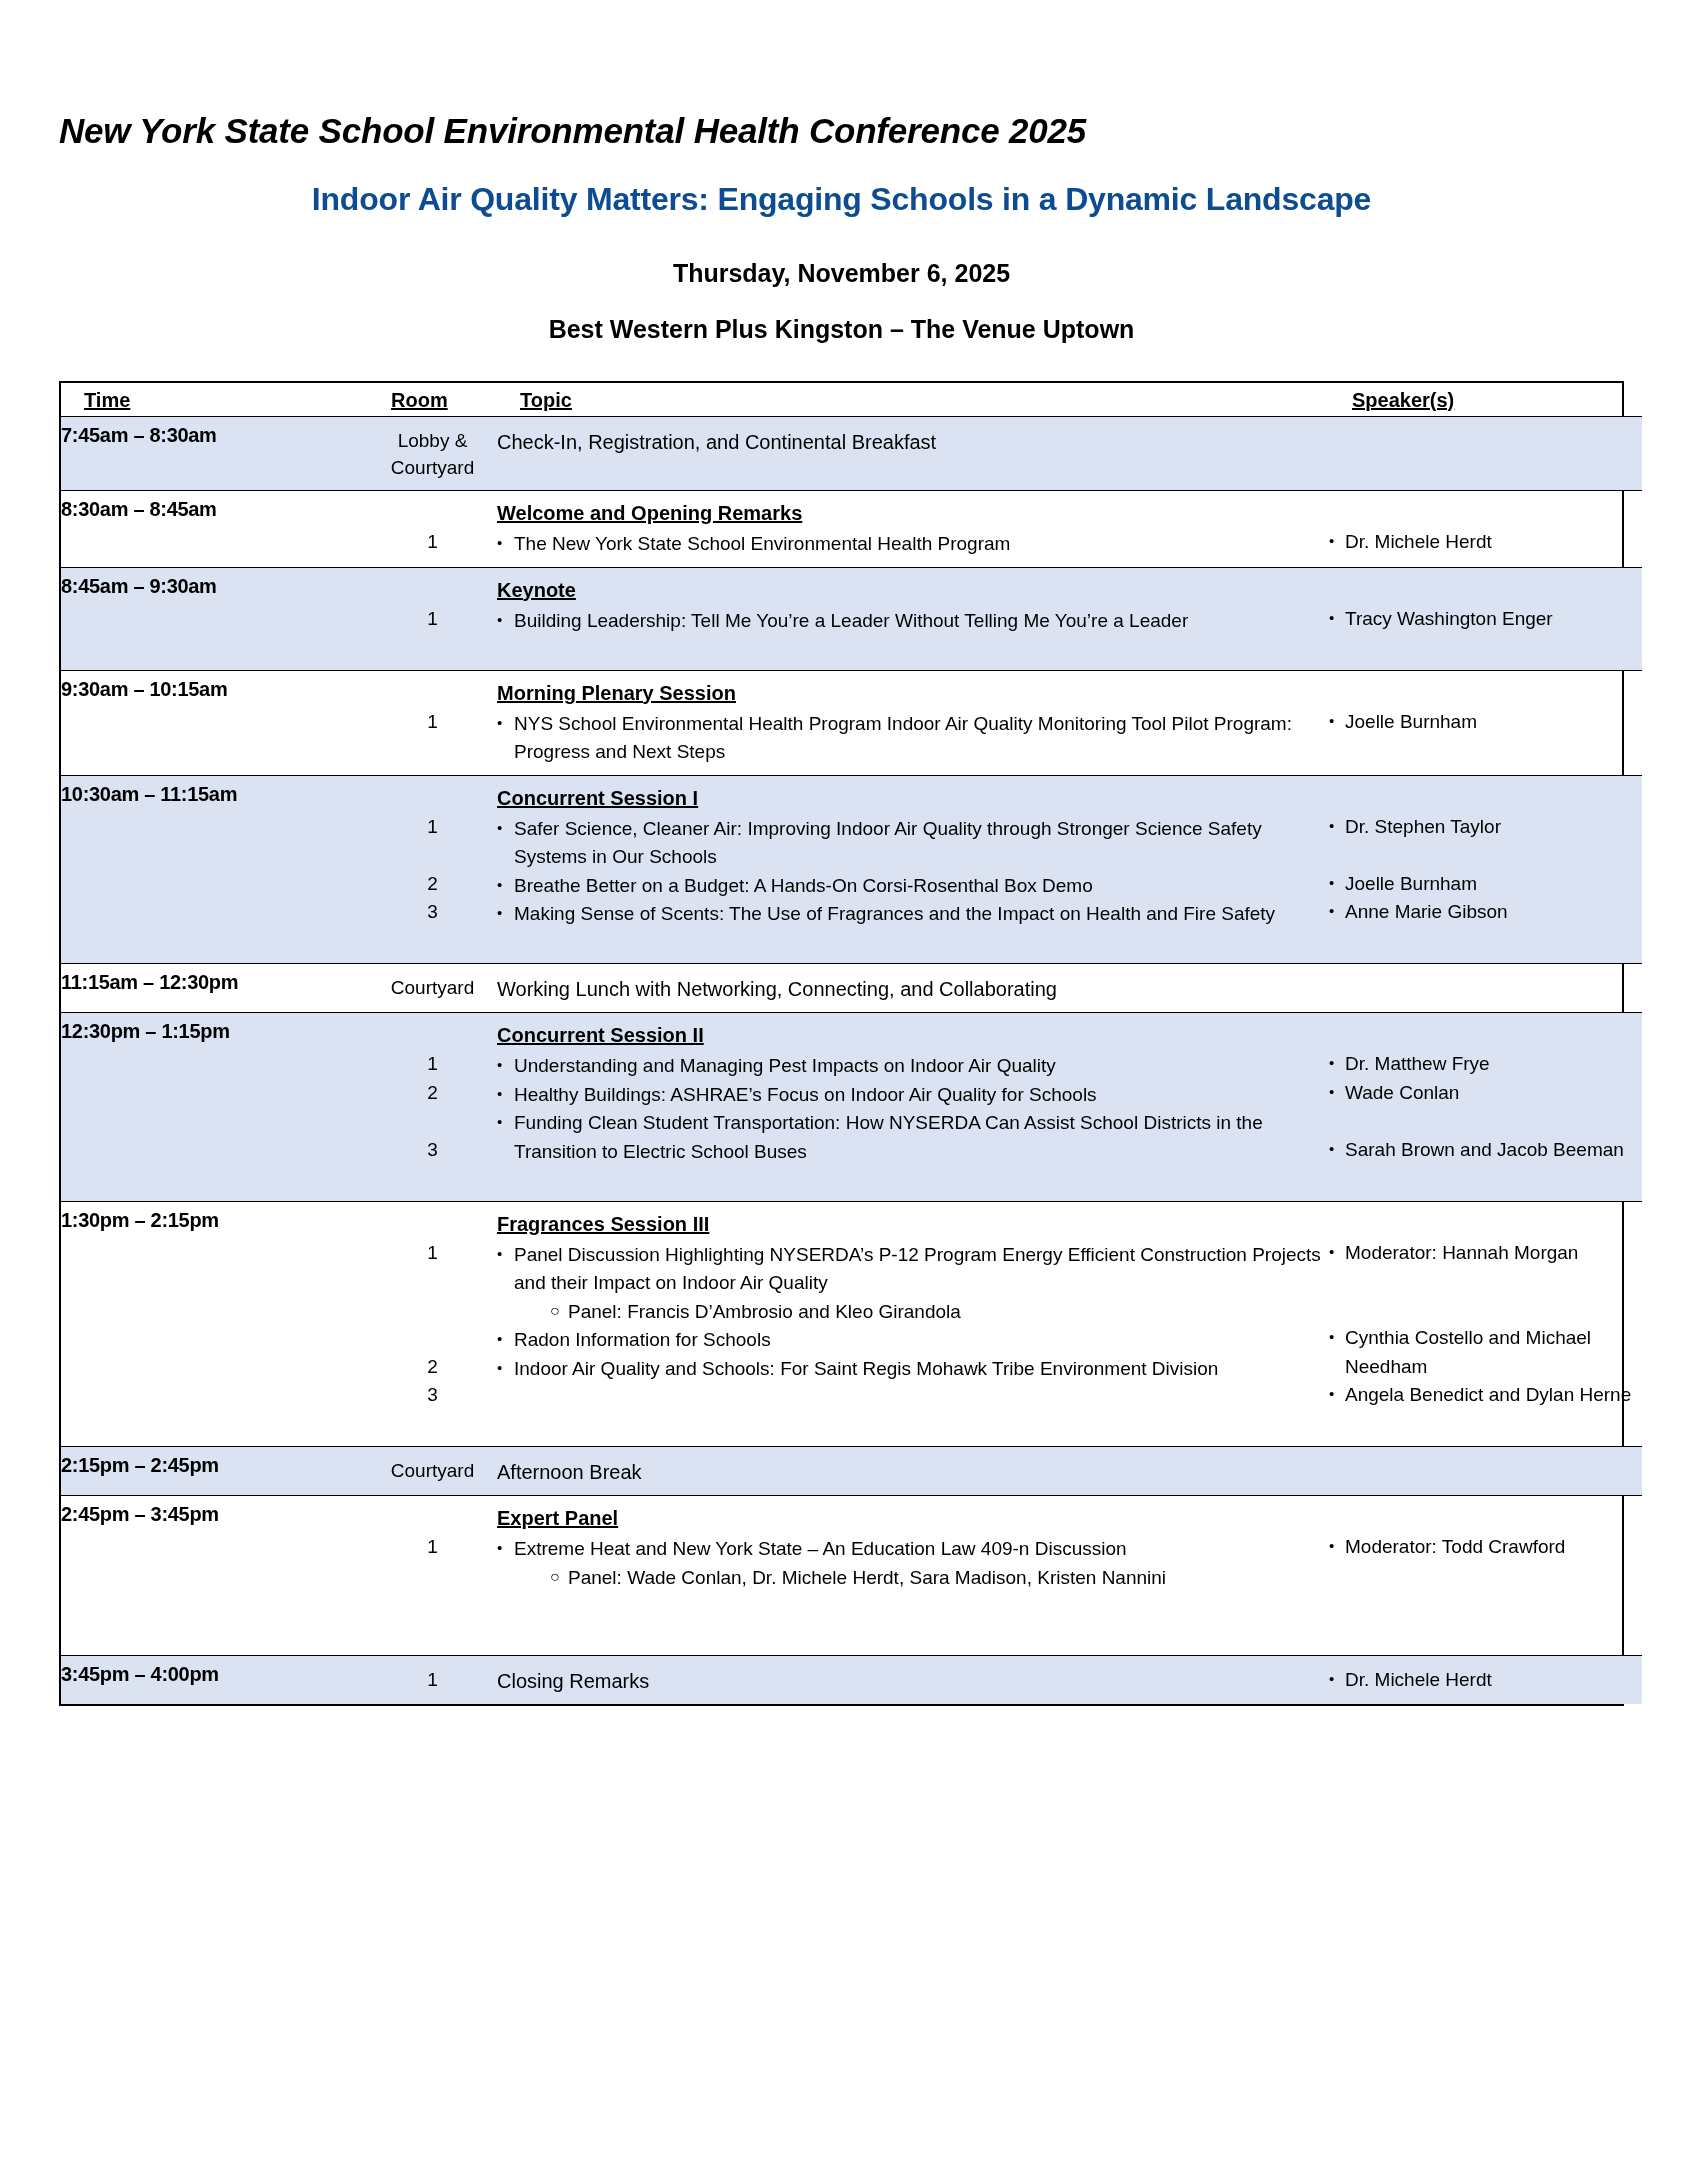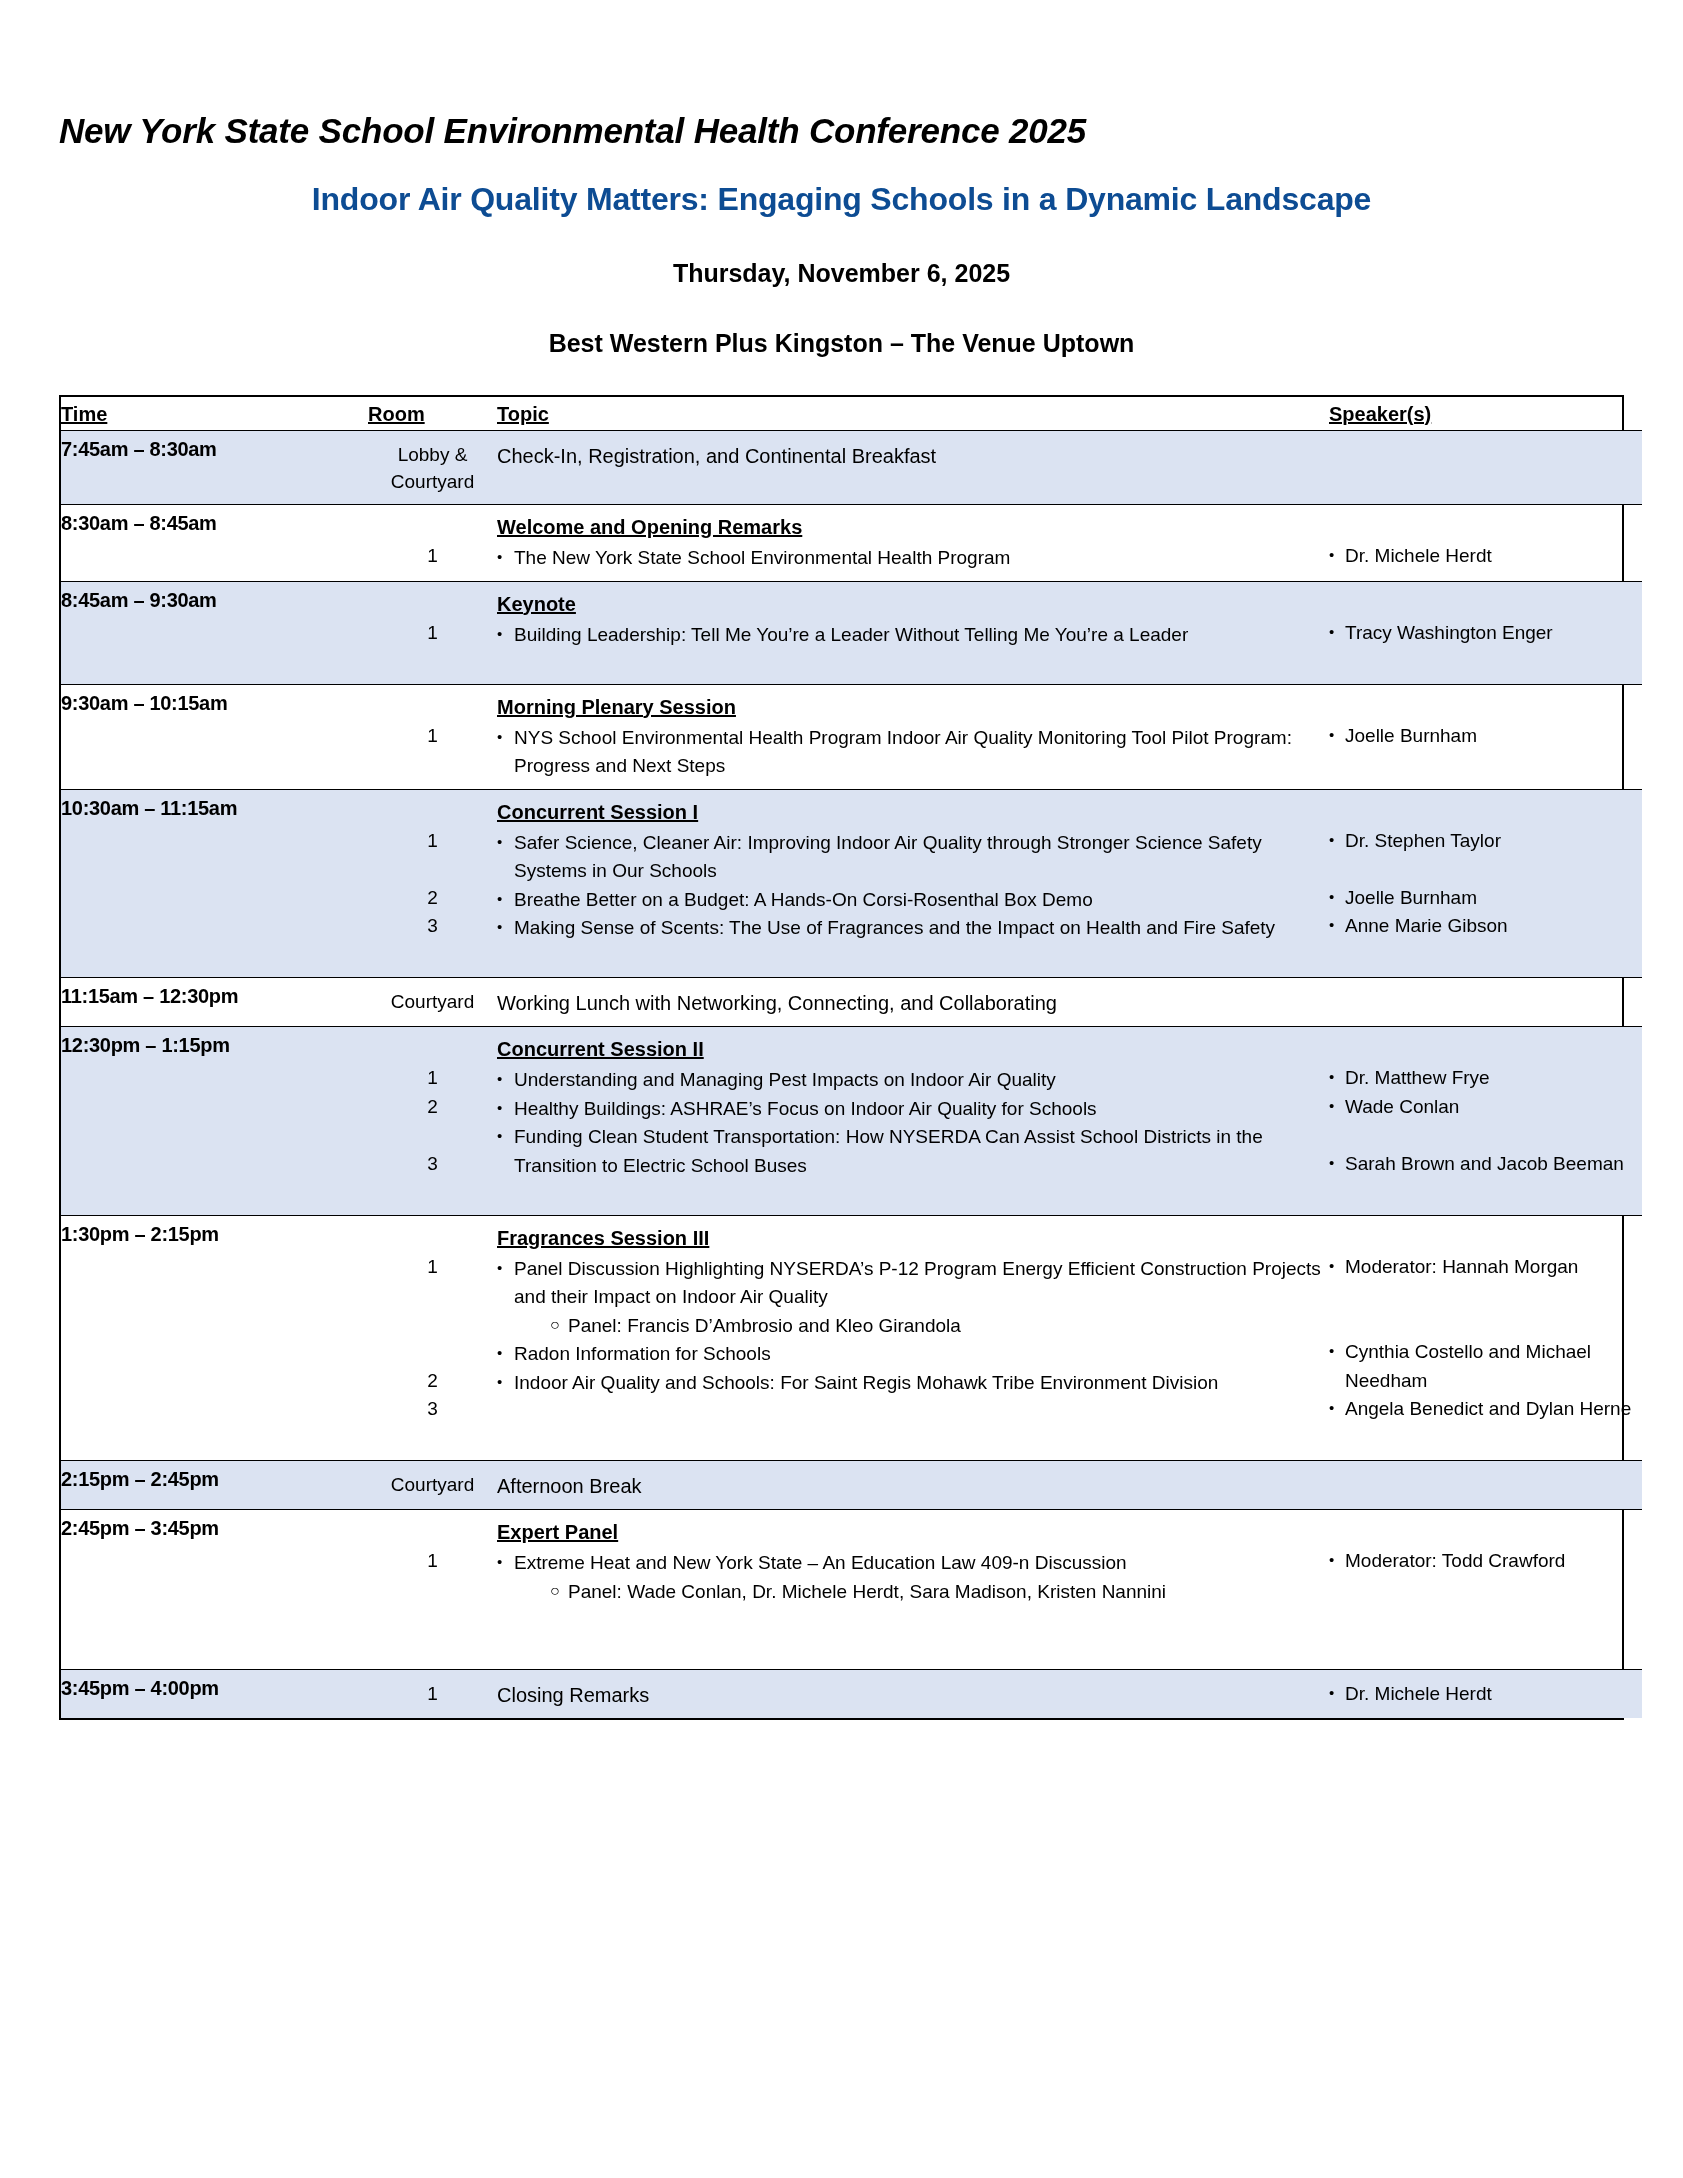--- a/index.html
+++ b/index.html
@@ -47,21 +47,21 @@
     text-align: center;
     font-size: 25px;
     font-weight: bold;
     margin: 36px 0 0 0;
     line-height: 1.35;
   }
   .doc-venue {
     text-align: center;
     font-size: 25px;
     font-weight: bold;
-    margin: 36px 0 0 0;
+    margin: 22px 0 0 0;
     line-height: 1.35;
   }
 
   
   .agenda-wrap {
     margin-top: 34px;
     border: 2.5px solid #000000;
     background: #ffffff;
   }
   table.agenda {
@@ -82,21 +82,21 @@
   }
 
   
   tr.head-row th {
     border-bottom: 1.5px solid #000000;
     padding: 6px 0 4px 0;
     font-weight: bold;
     font-size: 20px;
     text-align: left;
   }
-  tr.head-row th .u { text-decoration: underline; }
+  tr.head-row th .u { text-decoration: underline; padding-left: 23px; }
   th.h-time  { padding-left: 8px; }
   th.h-room  { text-align: right; padding-right: 8px; }
   th.h-topic { padding-left: 10px; }
   th.h-spk   { padding-left: 12px; }
 
   
   tr.agenda-row > td {
     border-top: 1.5px solid #000000;
     padding-top: 7px;
     padding-bottom: 8px;

